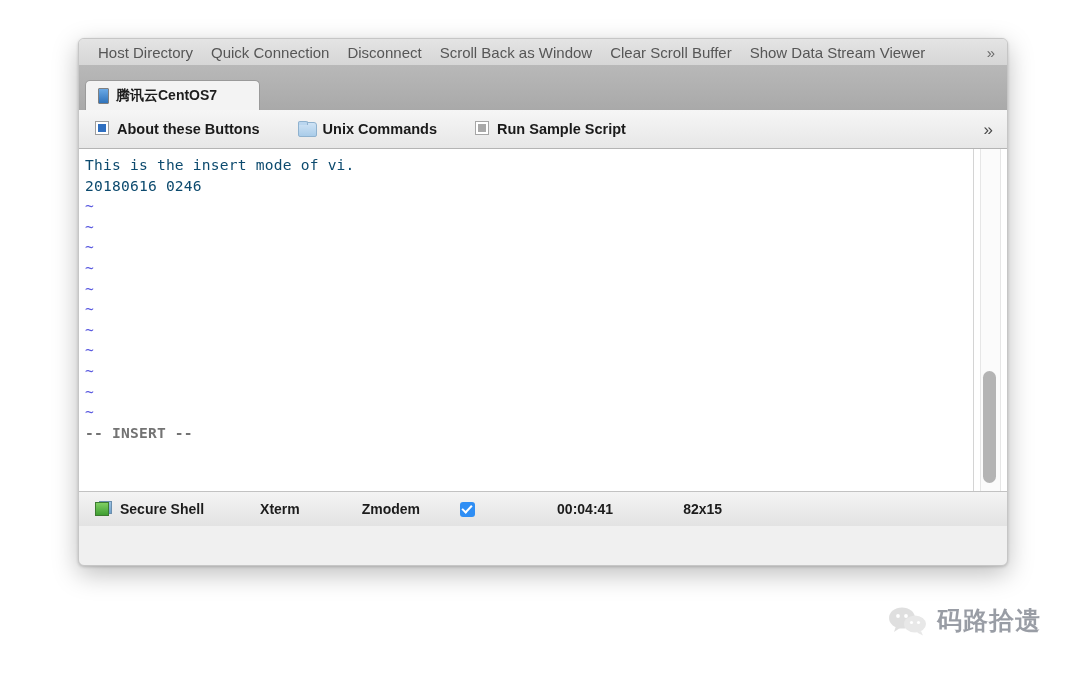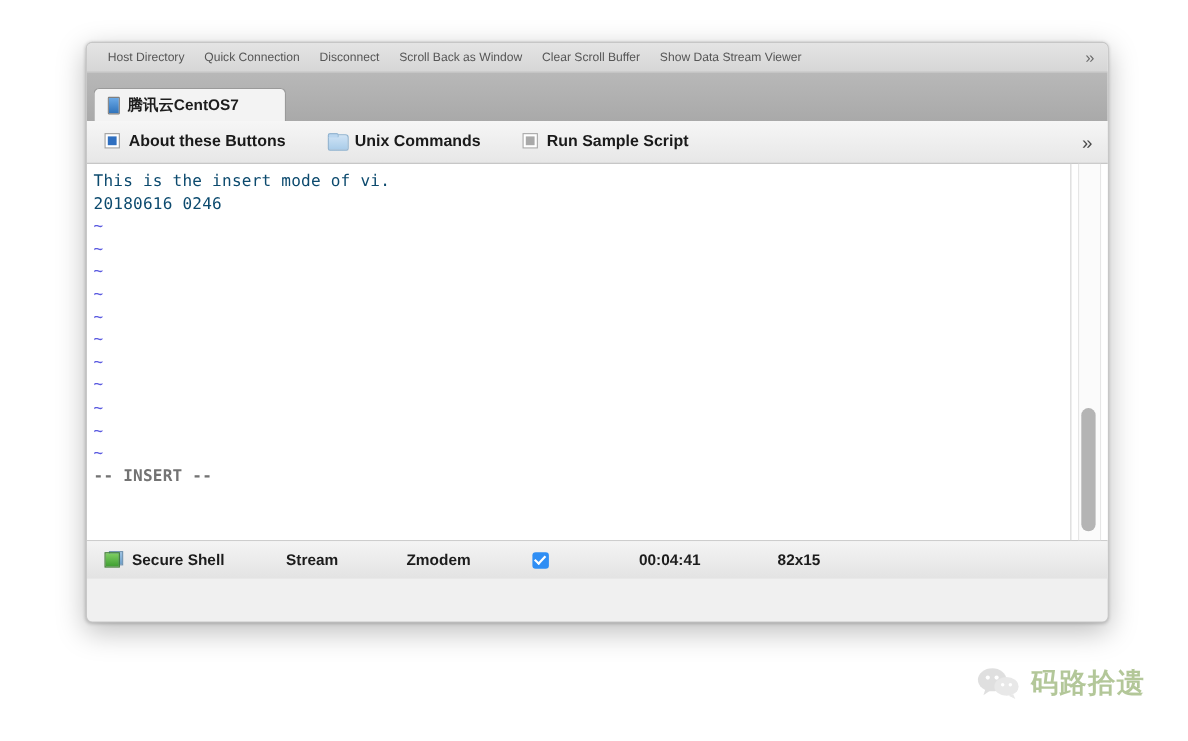--- a/index.html
+++ b/index.html
@@ -81,21 +81,21 @@
     height: 26px;
     background: linear-gradient(to bottom, #e4e4e4 0%, #d6d6d6 100%);
     border-bottom: 1px solid #b8b8b8;
     display: flex;
     align-items: center;
     padding: 0 8px 0 10px;
     gap: 0;
     position: relative;
   }
   .menu-item {
-    font-size: 11px;
+    font-size: 15px;
     color: #565656;
     padding: 0 9px;
     white-space: nowrap;
     cursor: default;
   }
   #menu-chevron {
     position: absolute;
     right: 12px;
     font-size: 15px;
     color: #6a6a6a;
@@ -337,21 +337,21 @@
     opacity: 0.42;
   }
   #wm-logo {
     width: 40px; height: 30px;
     position: relative;
     flex: 0 0 auto;
   }
   #wm-text {
     font-size: 25px;
     font-weight: bold;
-    color: #4d7c0f;
+    color: #0f172a;
     letter-spacing: 1px;
     font-family: "DejaVu Sans", sans-serif;
   }
 </style>
 </head>
 <body>
 
 <div id="window">
 
 
@@ -416,23 +416,23 @@
 
   <div id="statusbar">
     <div class="sb-item" style="margin-right:56px">
       <span class="ic-secureshell">
         <span class="b"></span>
           <span class="g"></span>
       </span>
       <span>Secure Shell</span>
     </div>
     <div class="sb-item" style="margin-right:62px">
-      <span>Stream</span>
-    </div>
-    <div class="sb-item" style="margin-right:56px">
+      <span>Xterm</span>
+    </div>
+    <div class="sb-item" style="margin-right:40px">
       <span>Zmodem</span>
     </div>
     <div class="sb-item" style="margin-right:82px">
       <span class="sb-check"></span>
     </div>
     <div class="sb-item" style="margin-right:70px">
       <span>00:04:41</span>
     </div>
     <div class="sb-item">
       <span>82x15</span>

